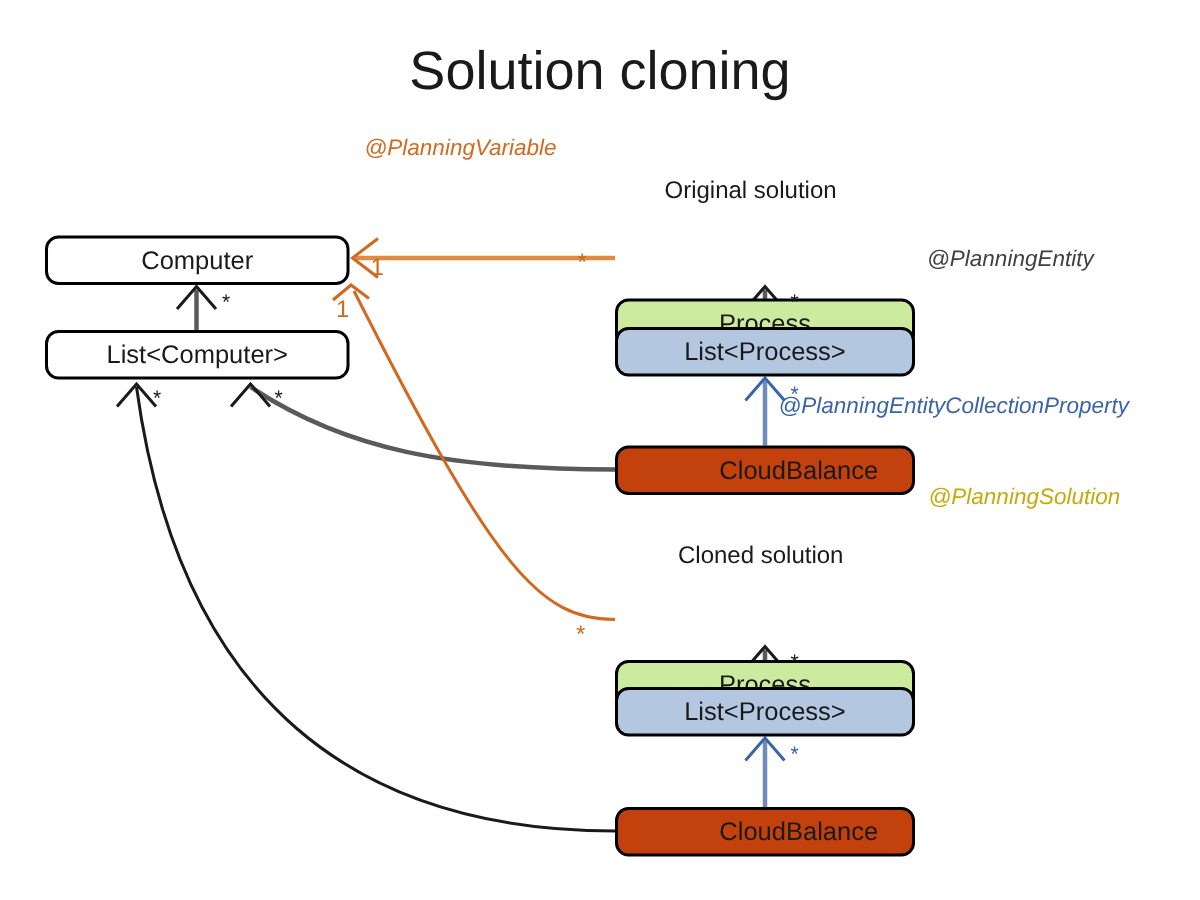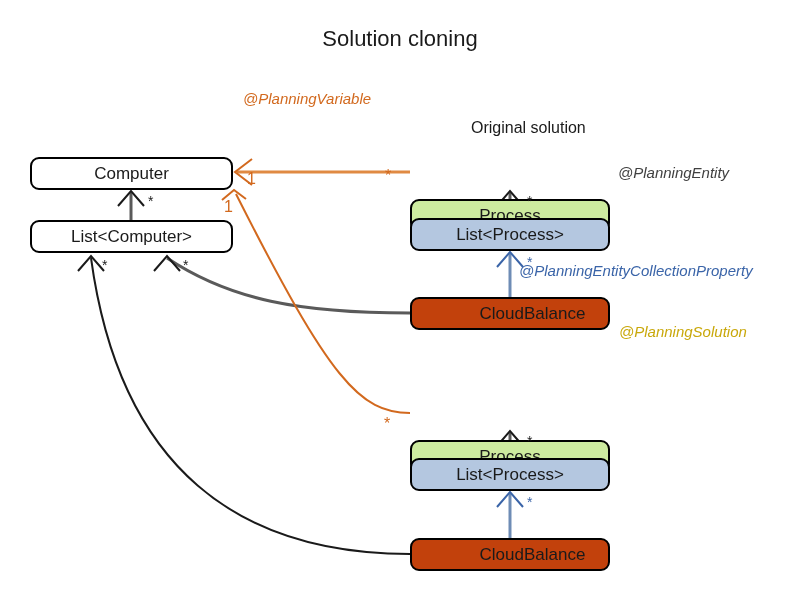--- a/index.html
+++ b/index.html
@@ -47,21 +47,21 @@
   .node-green   { background: #cdeb9f; margin-top: 42px; }
   .node-blue    { background: #b4c7e0; }
   .node-yellow  { background: #c2410c; padding-left: 45px; }
 
   .diagram-title {
     position: absolute;
     left: 0;
     top: 26px;
     width: 800px;
     text-align: center;
-    font-size: 22px;
+    font-size: 36px;
     color: #1a1a1a;
     z-index: 4;
   }
   .section-header {
     position: absolute;
     font-size: 16px;
     color: #1a1a1a;
     white-space: nowrap;
     z-index: 4;
   }
@@ -90,22 +90,23 @@
 </style>
 </head>
 <body>
 
 <div id="diagram-root">
 
   <div class="diagram-title">Solution cloning</div>
 
   <div class="annotation ann-orange" style="left:243px; top:90px;">@PlanningVariable</div>
 
-  <div class="section-header" style="left:443px; top:119px;margin-left:28px;">Original solution</div>
-
+  <div class="section-header" style="left:443px; top:119px;">Original solution</div>
+
+  <div class="section-header" style="left:452px; top:362px;">Cloned solution</div>
 
   <svg id="edges-layer" viewBox="0 0 800 600" width="800" height="600" xmlns="http://www.w3.org/2000/svg">
 
     <g>
       <line x1="131" y1="220" x2="131" y2="193" stroke="#5a5a5a" stroke-width="3"></line>
       <path d="M 118 206 L 131 191 L 144 206" fill="none" stroke="#1a1a1a" stroke-width="2"></path>
     </g>
 
     <g>
       <path d="M 410 313 C 300 313 230 300 167 258" fill="none" stroke="#5a5a5a" stroke-width="3"></path>

